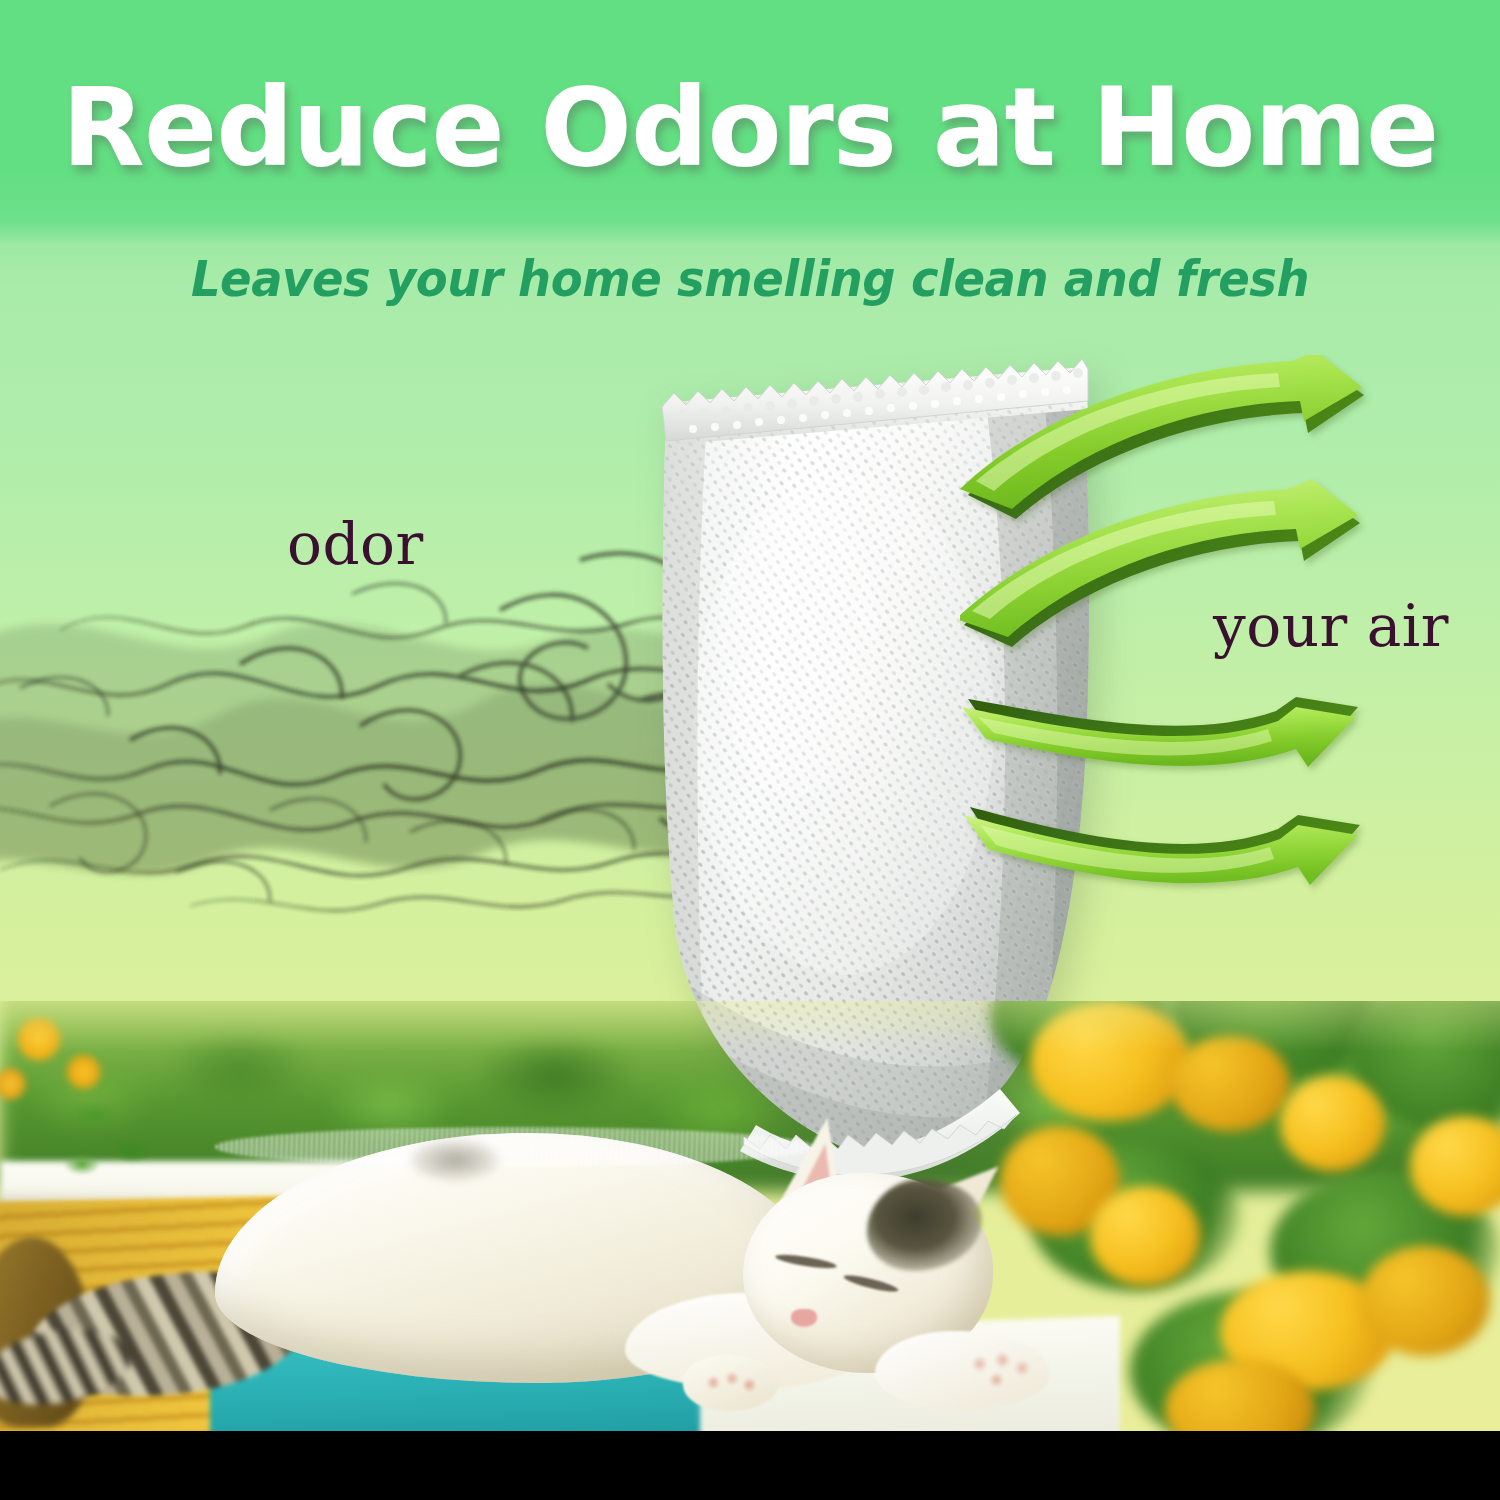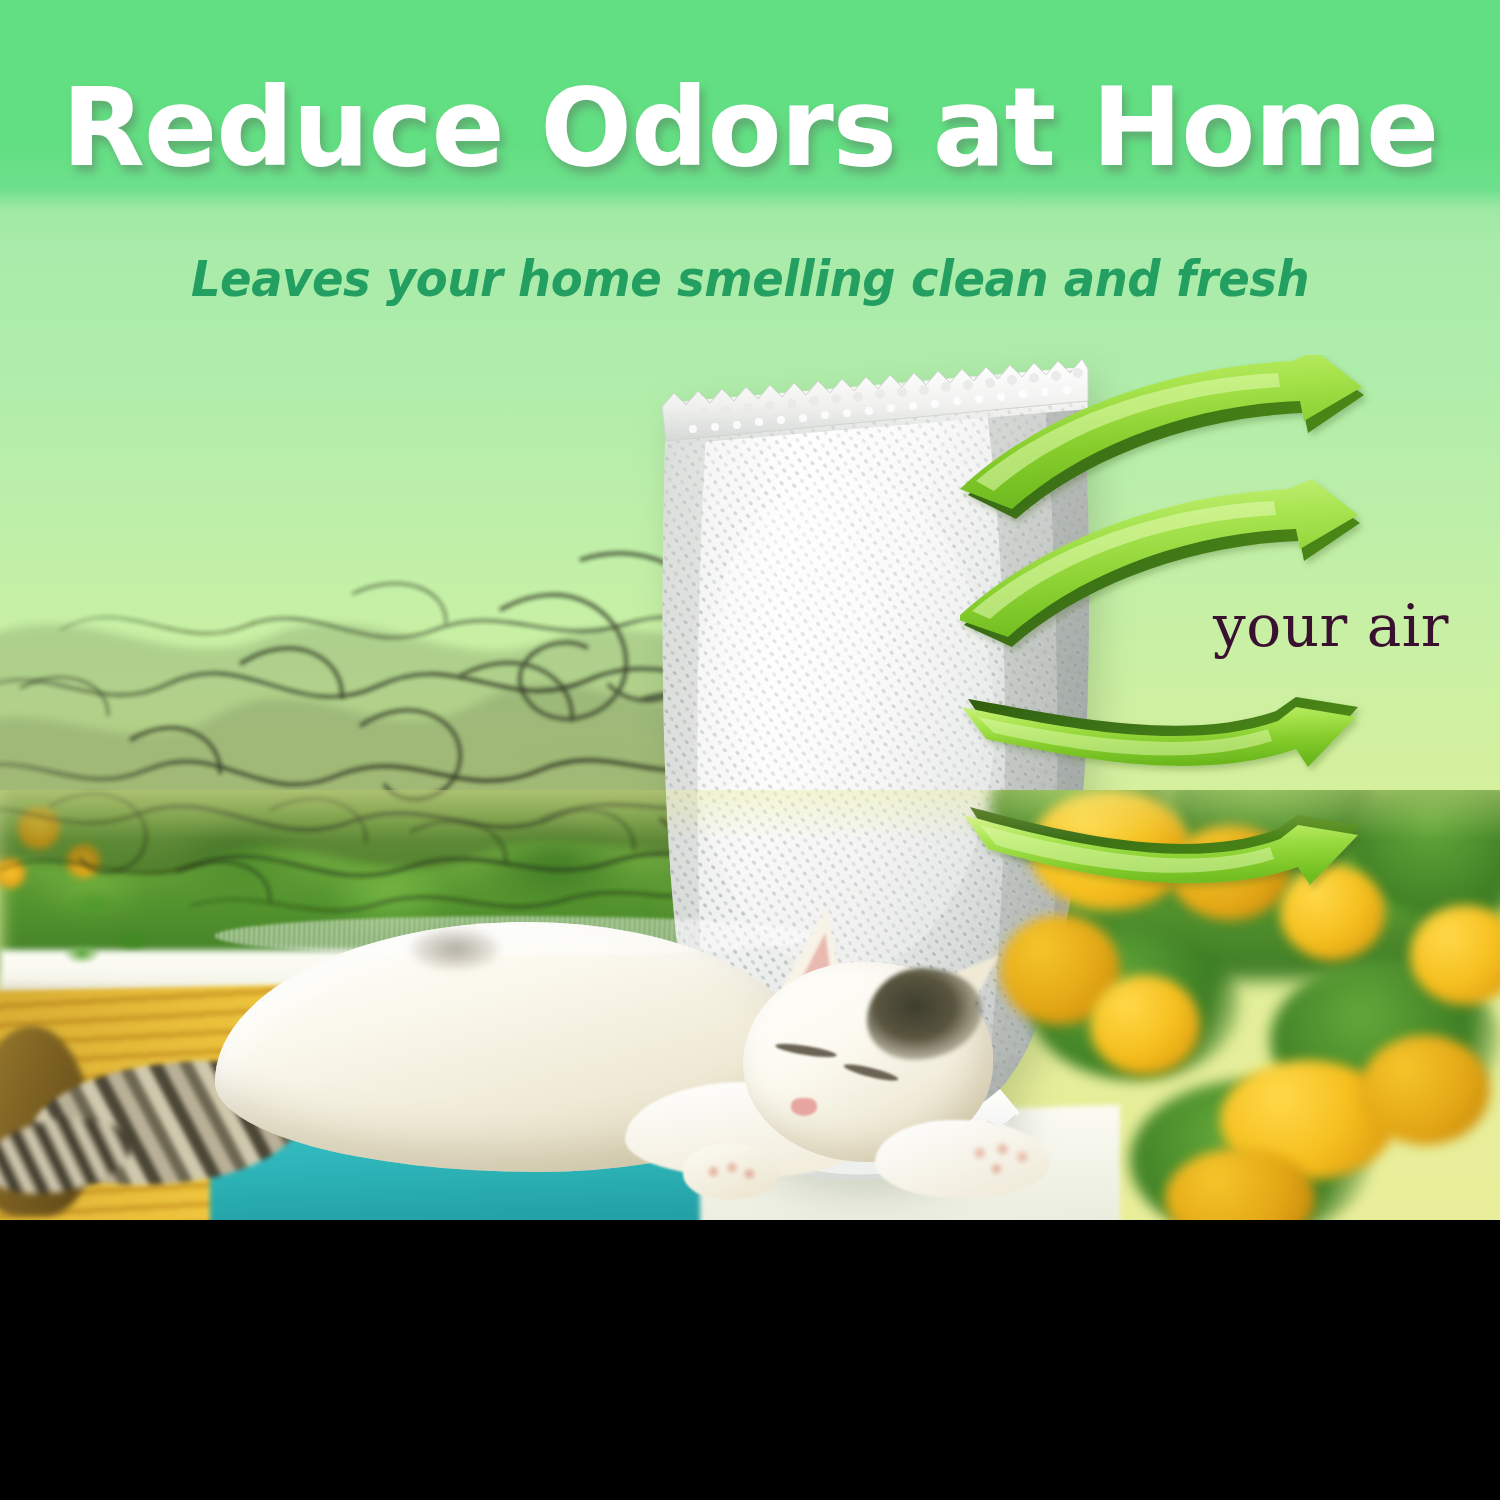--- a/index.html
+++ b/index.html
@@ -2,21 +2,21 @@
 <html><head>
 <meta charset="utf-8">
 <title>Reduce Odors at Home</title>
 <style>
   * { margin:0; padding:0; box-sizing:border-box; }
   html,body { width:1500px; height:1500px; overflow:hidden; background:#000; }
   body { font-family:"Liberation Sans", sans-serif; }
 
   #poster {
     position:relative;
-    width:1500px; height:1220px;
+    width:1500px; height:1431px;
     overflow:hidden;
     background:#8fe08f;
   }
 
   
   .bg-gradient{
     position:absolute; inset:0;
     background:linear-gradient(180deg,
       #62df82 0%,
       #63df83 12%,
@@ -626,16 +626,17 @@
       </g>
 
       <g filter="url(#adrop)">
         <path d="M10,452 C86,472 222,510 318,474 L338,460 L400,470 L354,522 L342,504 C238,540 110,508 32,486 Z" fill="url(#aDark)"></path>
         <path d="M4,460 C84,482 224,520 320,484 L338,470 L398,480 L350,530 L338,512 C234,548 106,516 28,494 Z" fill="url(#aTop2)"></path>
         <path d="M20,470 C98,490 222,520 310,492 L314,504 C220,534 100,508 36,490 Z" fill="#e6fcb6" opacity="0.5"></path>
       </g>
     </svg>
   </div>
 
+  <div class="label-odor">odor</div>
 
   <div class="label-fresh">your air</div>
 
 </div>
 
 </body></html>

